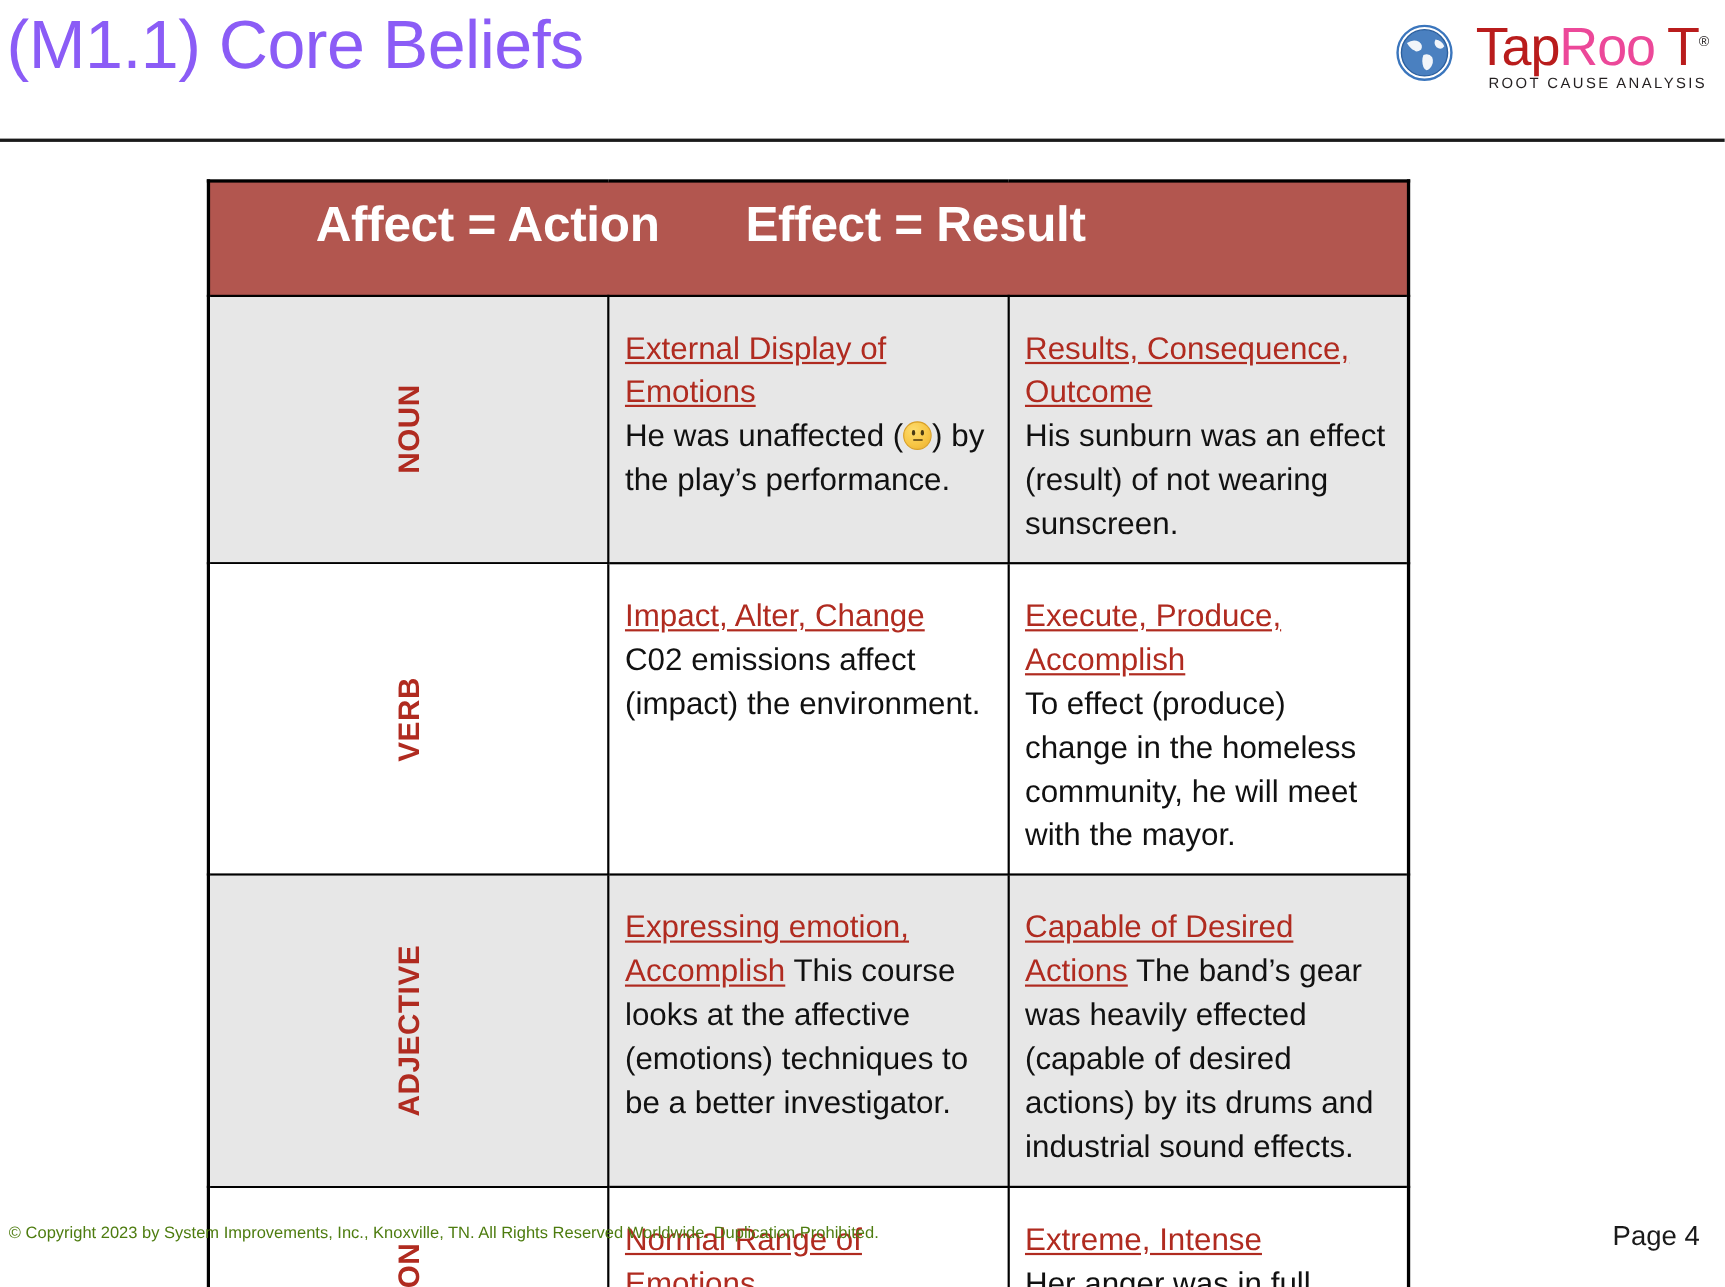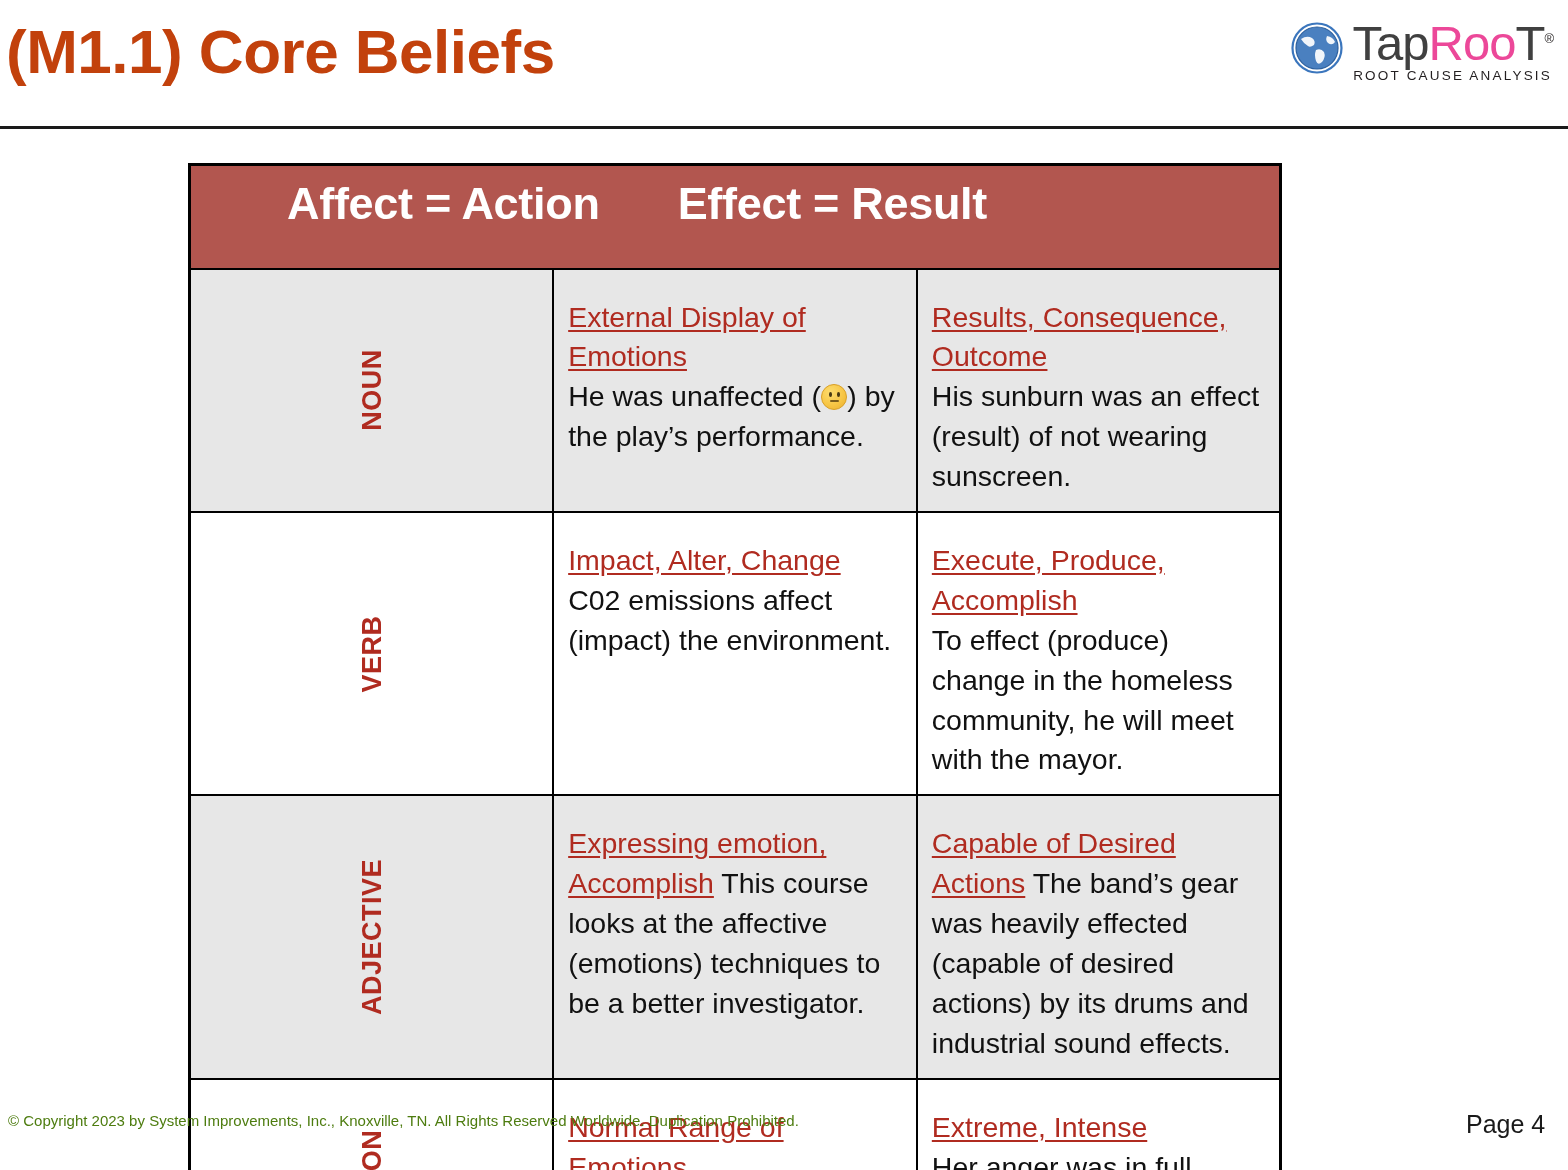--- a/index.html
+++ b/index.html
@@ -16,24 +16,24 @@
     position: relative;
     width: 1568px;
     height: 1170px;
     background: #ffffff;
   }
 
   
   .slide-title {
     position: absolute;
     left: 6px;
-    top: 19px;
+    top: 9px;
     font-size: 62px;
-    font-weight: bold;
-    color: #c2410c;
+    font-weight: normal;
+    color: #8b5cf6;
     letter-spacing: -0.5px;
     line-height: 1.05;
     white-space: nowrap;
   }
 
   .title-rule {
     position: absolute;
     left: 0;
     top: 126px;
     width: 1568px;
@@ -60,21 +60,21 @@
     position: relative;
     padding-top: 2px;
   }
   .logo-word {
     font-size: 49px;
     line-height: 0.96;
     font-weight: normal;
     letter-spacing: -1px;
     white-space: nowrap;
   }
-  .logo-word .dark { color: #404040; }
+  .logo-word .dark { color: #b91c1c; margin-left: 11px; }
   .logo-word .blue { color: #ec4899; }
   .logo-reg {
     font-size: 13px;
     color: #231f20;
     vertical-align: super;
     letter-spacing: 0;
   }
   .logo-sub {
     font-size: 13.5px;
     letter-spacing: 2.2px;

